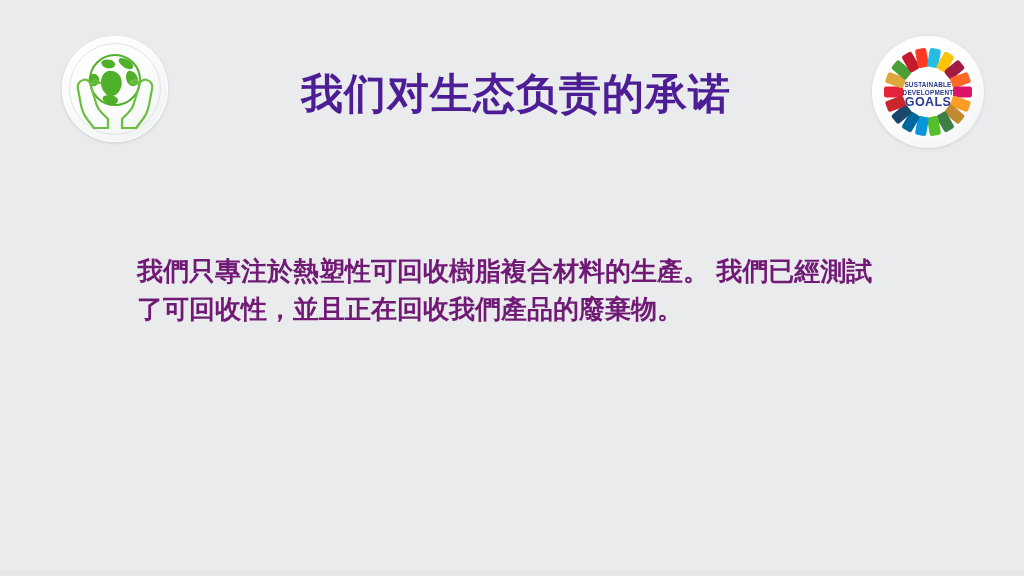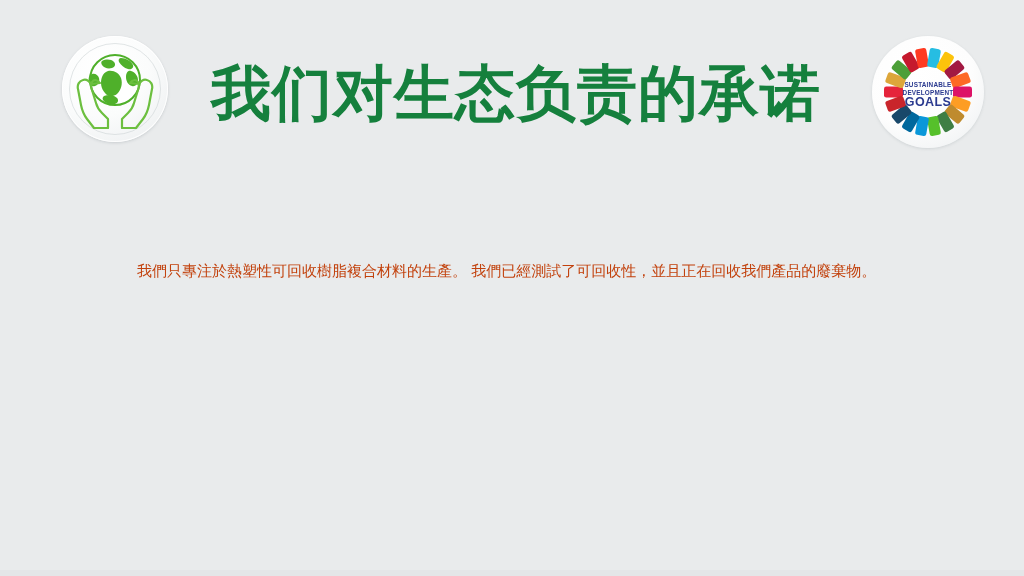--- a/index.html
+++ b/index.html
@@ -65,24 +65,24 @@
     height: 80px;
   }
 
   
   .slide-title {
     position: absolute;
     left: 186px;
     top: 66px;
     width: 660px;
     text-align: center;
-    font-size: 60px;
+    font-size: 42px;
     line-height: 56px;
     font-weight: bold;
-    color: #15803d;
+    color: #4c1d95;
     letter-spacing: 1px;
     white-space: nowrap;
   }
 
   
   .sdg-logo {
     position: absolute;
     left: 872px;
     top: 36px;
     width: 112px;
@@ -99,24 +99,24 @@
     width: 104px;
     height: 104px;
   }
 
   
   .body-copy {
     position: absolute;
     left: 137px;
     top: 252px;
     width: 760px;
-    font-size: 15px;
+    font-size: 26px;
     line-height: 38px;
-    color: #c2410c;
-    font-weight: normal;
+    color: #701a75;
+    font-weight: bold;
     text-align: left;
   }
   .body-copy p {
     margin: 0;
   }
 </style>
 </head>
 <body>
 
 <div class="slide">

